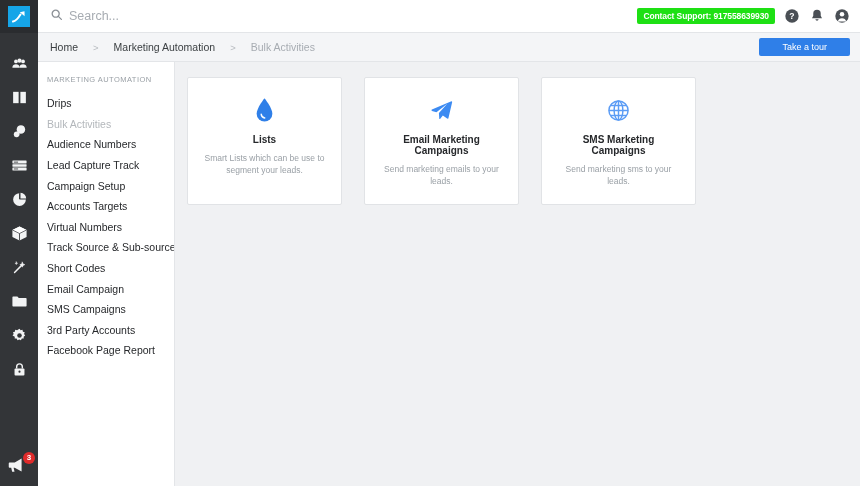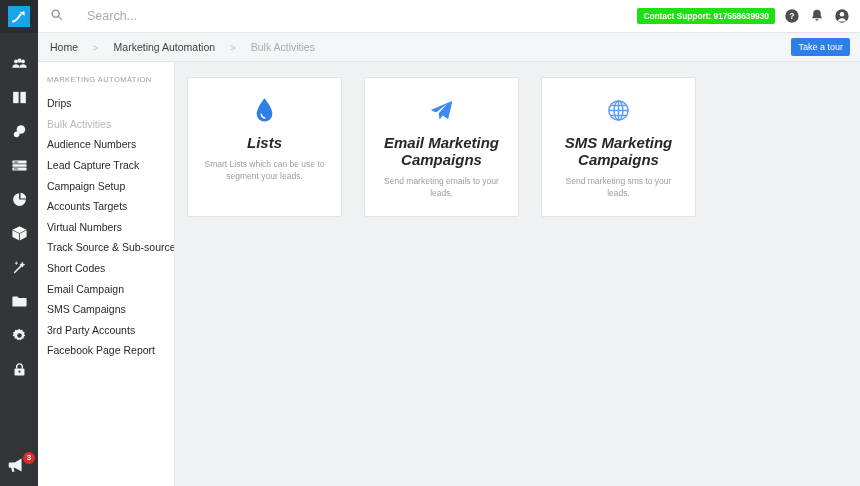--- a/index.html
+++ b/index.html
@@ -54,21 +54,21 @@
   .right { flex: 1; display: flex; flex-direction: column; height: 486px; min-width: 0; }
 
   
   .topbar {
     height: 33px; background: #ffffff;
     border-bottom: 1px solid #e3e5e8;
     display: flex; align-items: center;
     padding: 0 10px 0 12px;
     flex: 0 0 33px;
   }
-  .search-wrap { display: flex; align-items: center; flex: 1; gap: 24px; }
+  .search-wrap { display: flex; align-items: center; flex: 1; gap: 6px; }
   .search-input {
     border: none; outline: none; background: transparent;
     font-family: "Liberation Sans", sans-serif;
     font-size: 12.5px; color: #5b6168; width: 300px;
   }
   .search-input::placeholder { color: #a7acb2; }
   .topbar-right { display: flex; align-items: center; gap: 9px; }
   .support-badge {
     background: #1ee014; color: #ffffff;
     font-size: 8.5px; font-weight: bold;
@@ -84,21 +84,21 @@
     display: flex; align-items: center;
     padding: 0 10px 0 12px;
     flex: 0 0 29px;
   }
   .crumbs { display: flex; align-items: center; gap: 15px; flex: 1; }
   .crumb { font-size: 10.5px; color: #3c4043; cursor: pointer; }
   .crumb.muted { color: #a7acb2; cursor: default; }
   .crumb-sep { font-size: 9.5px; color: #b6babf; }
   .tour-btn {
     background: #2f7fe8; color: #fff;
-    font-size: 9px; padding: 4px 7px;
+    font-size: 9px; padding: 4px 23px;
     border: none; border-radius: 2px; cursor: pointer;
     font-family: "Liberation Sans", sans-serif;
   }
 
   
   .body { flex: 1; display: flex; min-height: 0; }
 
   .navpane {
     width: 137px; flex: 0 0 137px;
     background: #ffffff;
@@ -125,21 +125,21 @@
   }
   .cards { display: flex; gap: 22px; }
   .card {
     width: 155px; background: #ffffff;
     border: 1px solid #e1e3e6; border-radius: 2px;
     padding: 17px 13px 16px;
     text-align: center; cursor: pointer;
     min-height: 107px;
   }
   .card-icon { height: 30px; display: flex; align-items: center; justify-content: center; margin-bottom: 9px; }
-  .card-title { font-size: 15px; font-weight: bold; color: #26282b; margin-bottom: 7px; font-style: italic; }
+  .card-title { font-size: 10px; font-weight: bold; color: #26282b; margin-bottom: 7px; }
   .card-desc { font-size: 8.5px; color: #9aa0a6; line-height: 1.45; }
 </style>
 </head>
 <body>
 
 <div class="app">
 
   <div class="rail">
 
     <div class="rail-logo">

